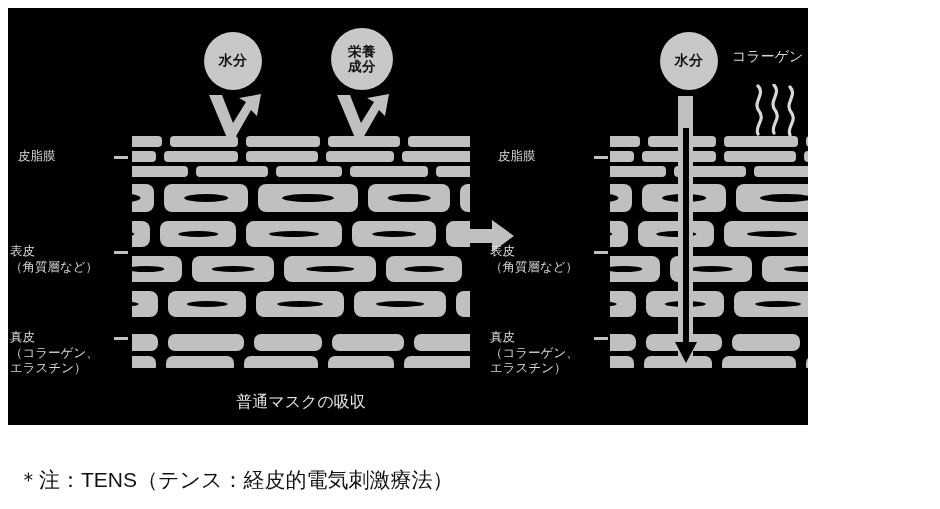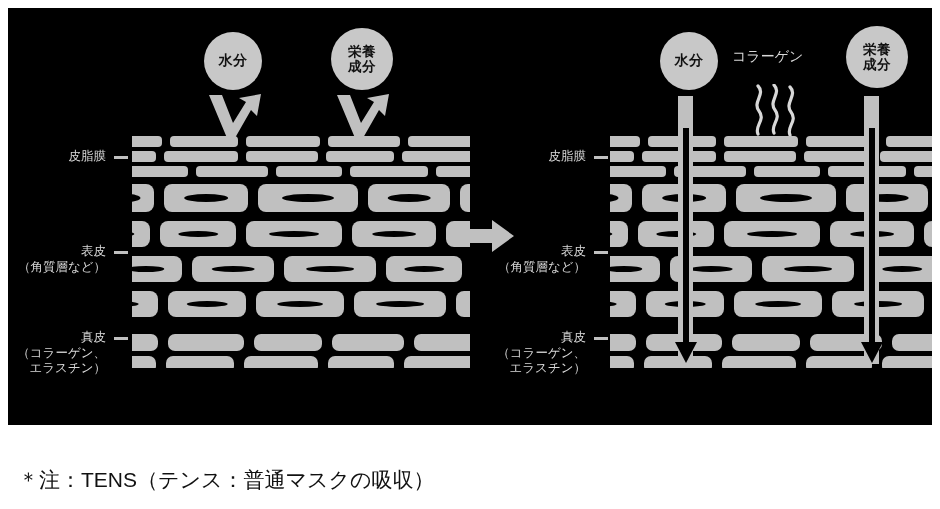--- a/index.html
+++ b/index.html
@@ -2,21 +2,21 @@
 <html><head>
 <meta charset="utf-8">
 <style>
   html,body{margin:0;padding:0;}
   body{
     width:940px;height:509px;background:#ffffff;
     font-family:"Liberation Sans","DejaVu Sans",sans-serif;
     overflow:hidden;position:relative;
   }
   #figure{
-    position:absolute;left:8px;top:8px;width:924px;height:417px;
+    position:absolute;left:8px;top:8px;width:800px;height:417px;
     background:#000000;overflow:hidden;
   }
   .panel{position:absolute;top:0;height:417px;}
   #panel-left{left:0;width:462px;}
   #panel-right{left:462px;width:462px;}
 
   
   .bubble{
     position:absolute;border-radius:50%;
     background:#c8c8c8;color:#111;
@@ -29,21 +29,21 @@
 
   
   .bounce{position:absolute;}
   
   .column{position:absolute;background:#c0c0c0;}
   .downarrow{position:absolute;}
 
   
   .layer-label{
     position:absolute;color:#d8d8d8;font-size:12.5px;
-    text-align:right;line-height:1.25;white-space:nowrap;
+    line-height:1.25;white-space:nowrap;
   }
   .dash{
     position:absolute;height:3px;width:14px;background:#c0c0c0;
   }
 
   
   .skin{position:absolute;overflow:hidden;}
   .bar{position:absolute;background:#c0c0c0;border-radius:4px;}
   .cell{position:absolute;background:#c0c0c0;border-radius:8px;}
   .nucleus{
@@ -186,20 +186,21 @@
         <div class="bar" style="border-radius: 7px; left: 122px; top: 198px; width: 68px; height: 17px;"></div>
         <div class="bar" style="border-radius: 7px; left: 200px; top: 198px; width: 72px; height: 17px;"></div>
         <div class="bar" style="border-radius: 7px; left: 282px; top: 198px; width: 70px; height: 17px;"></div>
         <div class="bar" style="border-radius: 7px; left: -46px; top: 220px; width: 70px; height: 17px;"></div>
         <div class="bar" style="border-radius: 7px; left: 34px; top: 220px; width: 68px; height: 17px;"></div>
         <div class="bar" style="border-radius: 7px; left: 112px; top: 220px; width: 74px; height: 17px;"></div>
         <div class="bar" style="border-radius: 7px; left: 196px; top: 220px; width: 66px; height: 17px;"></div>
         <div class="bar" style="border-radius: 7px; left: 272px; top: 220px; width: 72px; height: 17px;"></div>
       </div>
 
+    <div class="caption" style="left:130px;top:384px;width:326px;">普通マスクの吸収</div>
   </div>
 
   <svg id="mid-arrow" width="56" height="32" viewBox="0 0 56 32">
     <path d="M0 9 L32 9 L32 0 L54 16 L32 32 L32 23 L0 23 Z" fill="#c0c0c0"></path>
   </svg>
 
   <div class="panel" id="panel-right">
 
     <div class="bubble" style="left:190px;top:24px;width:58px;height:58px;">
       <span>水分</span>
@@ -319,13 +320,13 @@
     </svg>
 
     <div class="column" style="left:394px;top:88px;width:15px;height:268px;"></div>
     <svg class="downarrow" style="left:390px;top:120px;" width="24" height="236" viewBox="0 0 24 236">
       <path d="M9 0 L15 0 L15 214 L23 214 L12 235 L1 214 L9 214 Z" fill="#000"></path>
     </svg>
 
   </div>
 </div>
 
-<div id="footnote">＊注：TENS（テンス：普通マスクの吸収）</div>
+<div id="footnote">＊注：TENS（テンス：経皮的電気刺激療法）</div>
 
 </body></html>

